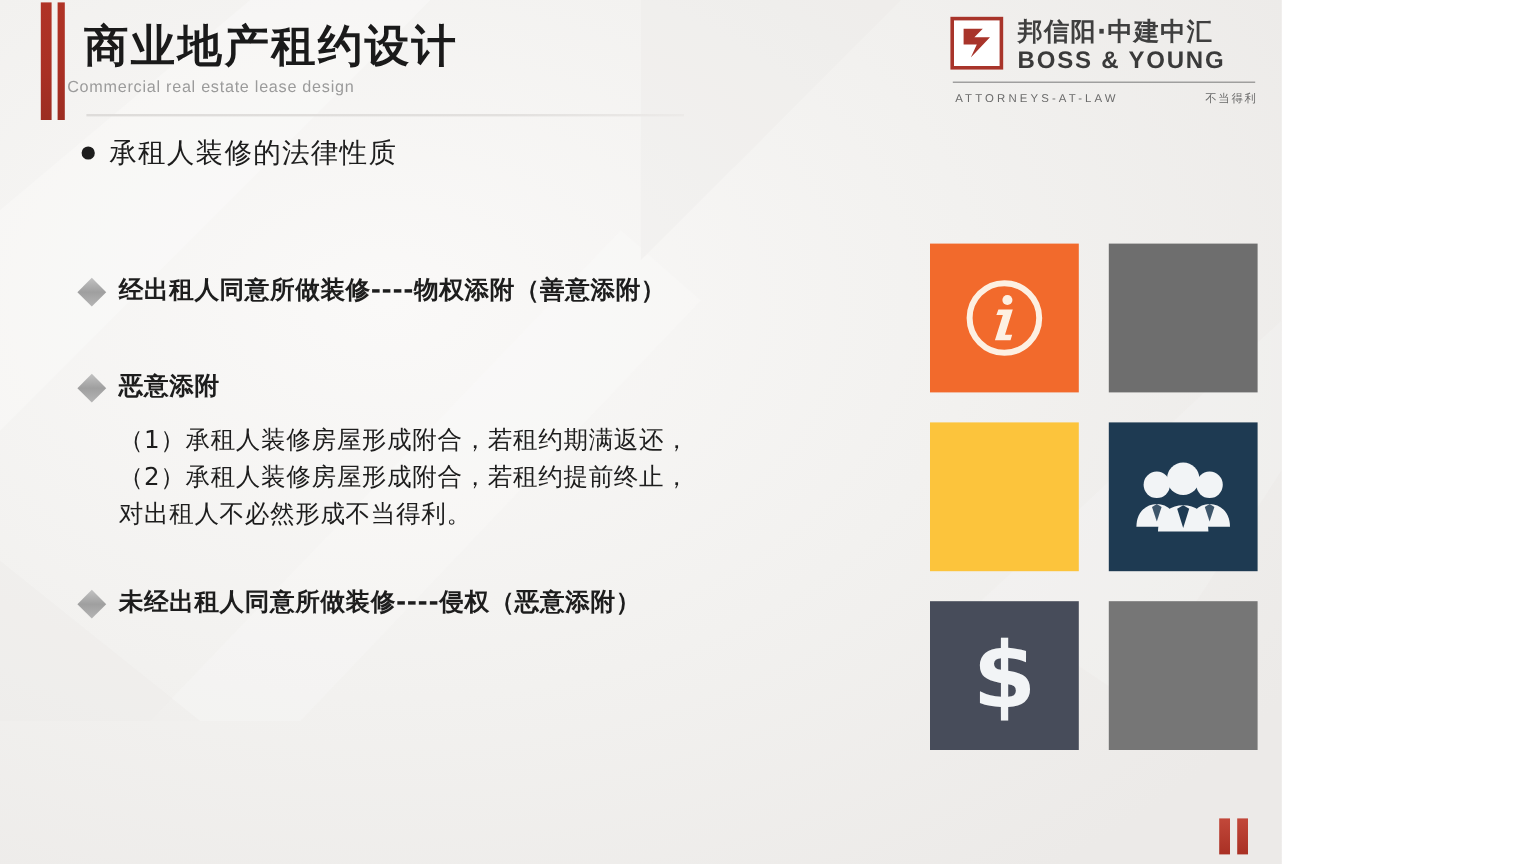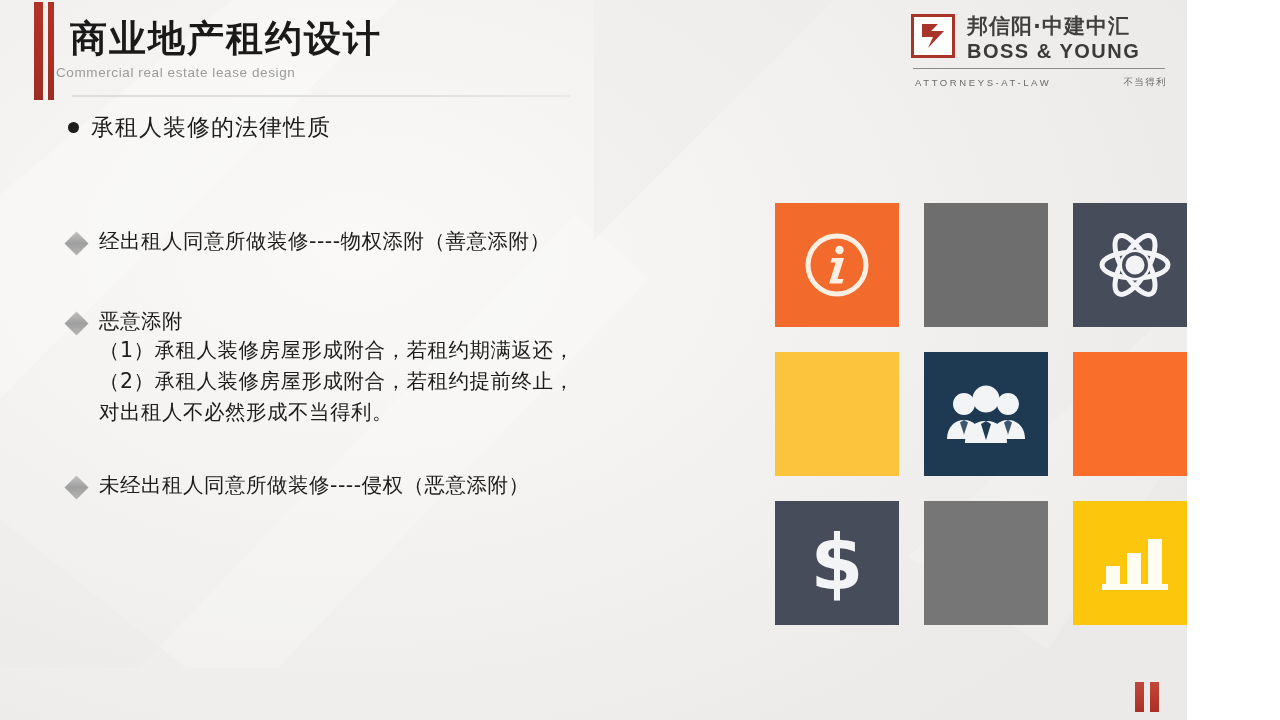--- a/index.html
+++ b/index.html
@@ -1,21 +1,21 @@
 <!DOCTYPE html>
 <html><head>
 <meta charset="utf-8">
 <style>
   * { margin:0; padding:0; box-sizing:border-box; }
   html, body {
     width:1280px; height:720px; overflow:hidden;
     font-family:"Liberation Sans", sans-serif;
   }
   #slide {
-    position:relative; width:1187px; height:720px;
+    position:relative; width:1068px; height:720px;
     background:
       radial-gradient(ellipse 900px 600px at 30% 35%, #faf9f8 0%, #f2f1ef 55%, #eceae8 100%),
       linear-gradient(135deg, #f4f3f1 0%, #eeecea 100%);
     overflow:hidden;
   }
   
   #bg-texture {
     position:absolute; inset:0; pointer-events:none; opacity:.55;
   }
   
@@ -92,21 +92,21 @@
   .blk { position:relative; }
   .lead { display:flex; align-items:flex-start; gap:14px; }
   .diamond {
     width:17px; height:17px; flex:none; margin-top:7px;
     background:linear-gradient(135deg,#c2c2c2 0%,#9f9f9f 50%,#b5b5b5 100%);
     transform:rotate(45deg);
   }
   .lead-txt {
     font-family:"DejaVu Sans", sans-serif;
     font-size:20.5px; color:#1d1d1d; letter-spacing:.5px;
-    line-height:1.35; white-space:nowrap;
+    line-height:1.35; white-space:nowrap;font-weight:bold;
   }
   .sub-line {
     font-family:"DejaVu Sans", sans-serif;
     font-size:20.5px; color:#1d1d1d; letter-spacing:.5px;
     line-height:1.5; white-space:nowrap;
   }
   
   #tile-grid {
     position:absolute; left:775px; top:203px;
     display:grid;
@@ -178,21 +178,21 @@
         <span class="diamond"></span>
         <span class="lead-txt">经出租人同意所做装修----物权添附（善意添附）</span>
       </div>
     </div>
 
     <div class="blk" style="margin-bottom:44px;">
       <div class="lead">
         <span class="diamond"></span>
         <span class="lead-txt">恶意添附</span>
       </div>
-      <div style="margin-left:31px; margin-top:0;">
+      <div style="margin-left:31px; margin-top:16px;">
         <div class="sub-line">（1）承租人装修房屋形成附合，若租约期满返还，</div>
         <div class="sub-line">（2）承租人装修房屋形成附合，若租约提前终止，</div>
         <div class="sub-line">        对出租人不必然形成不当得利。</div>
       </div>
     </div>
 
     <div class="blk">
       <div class="lead">
         <span class="diamond"></span>
         <span class="lead-txt">未经出租人同意所做装修----侵权（恶意添附）</span>

